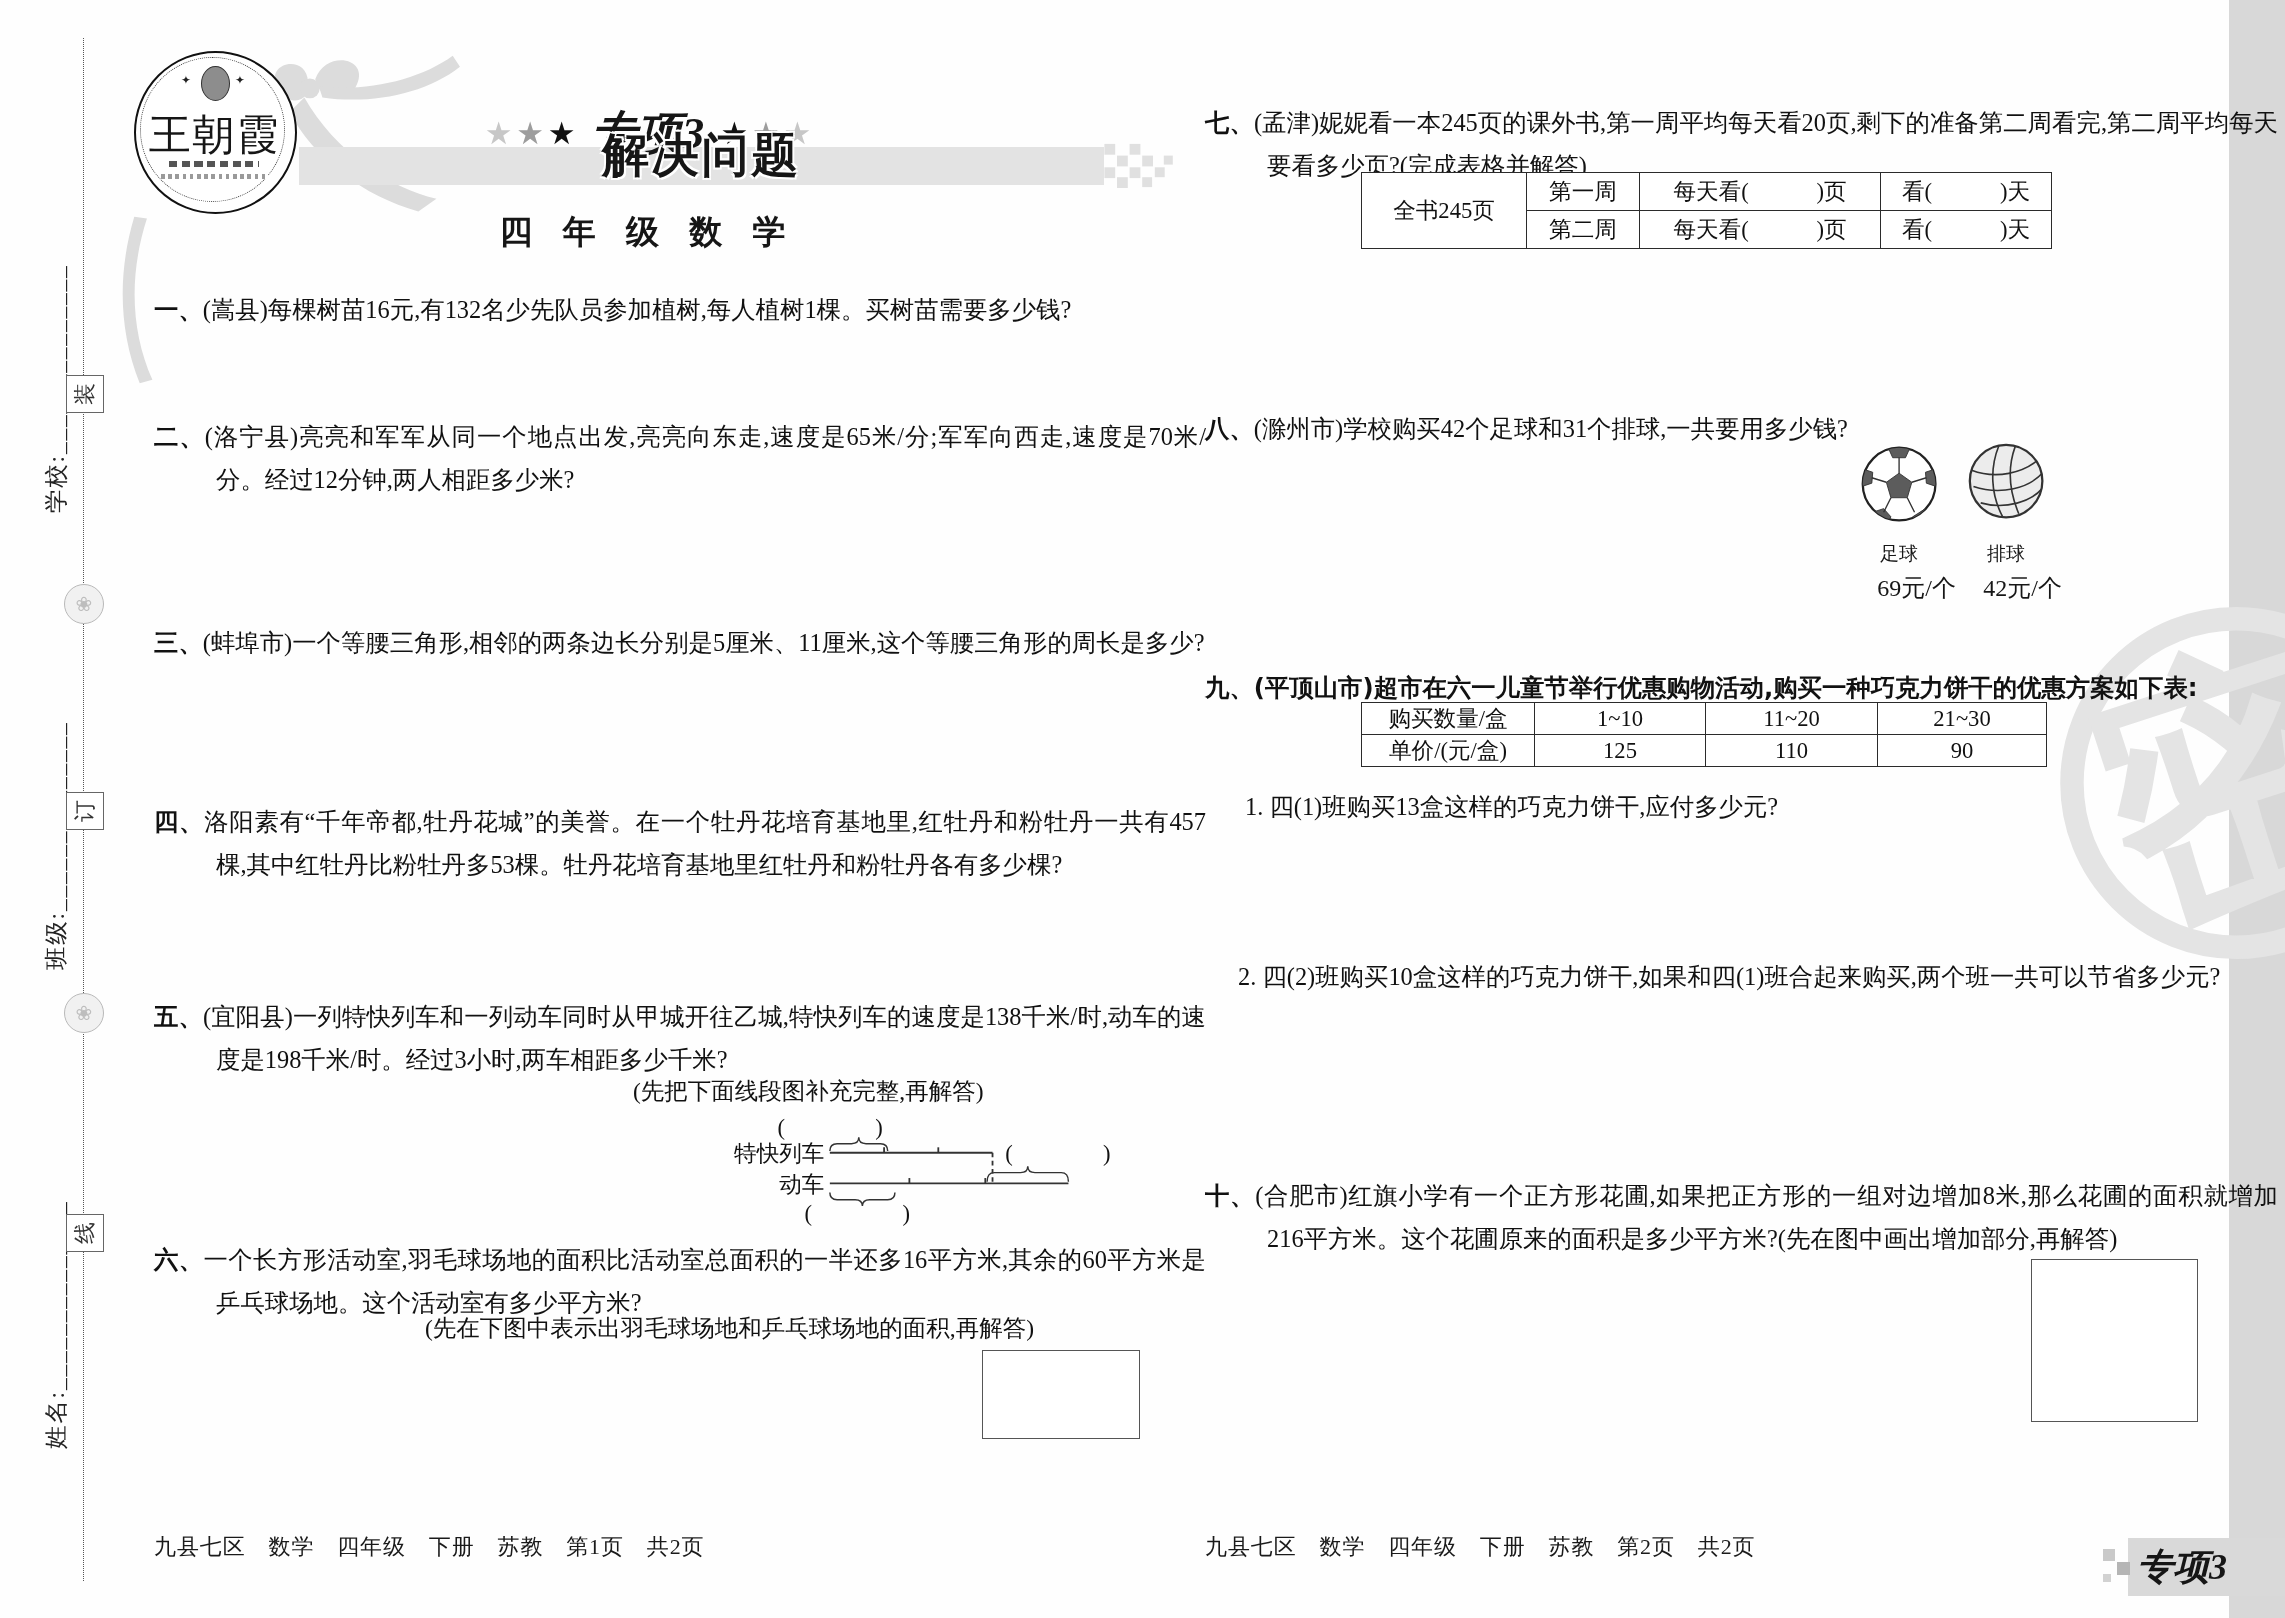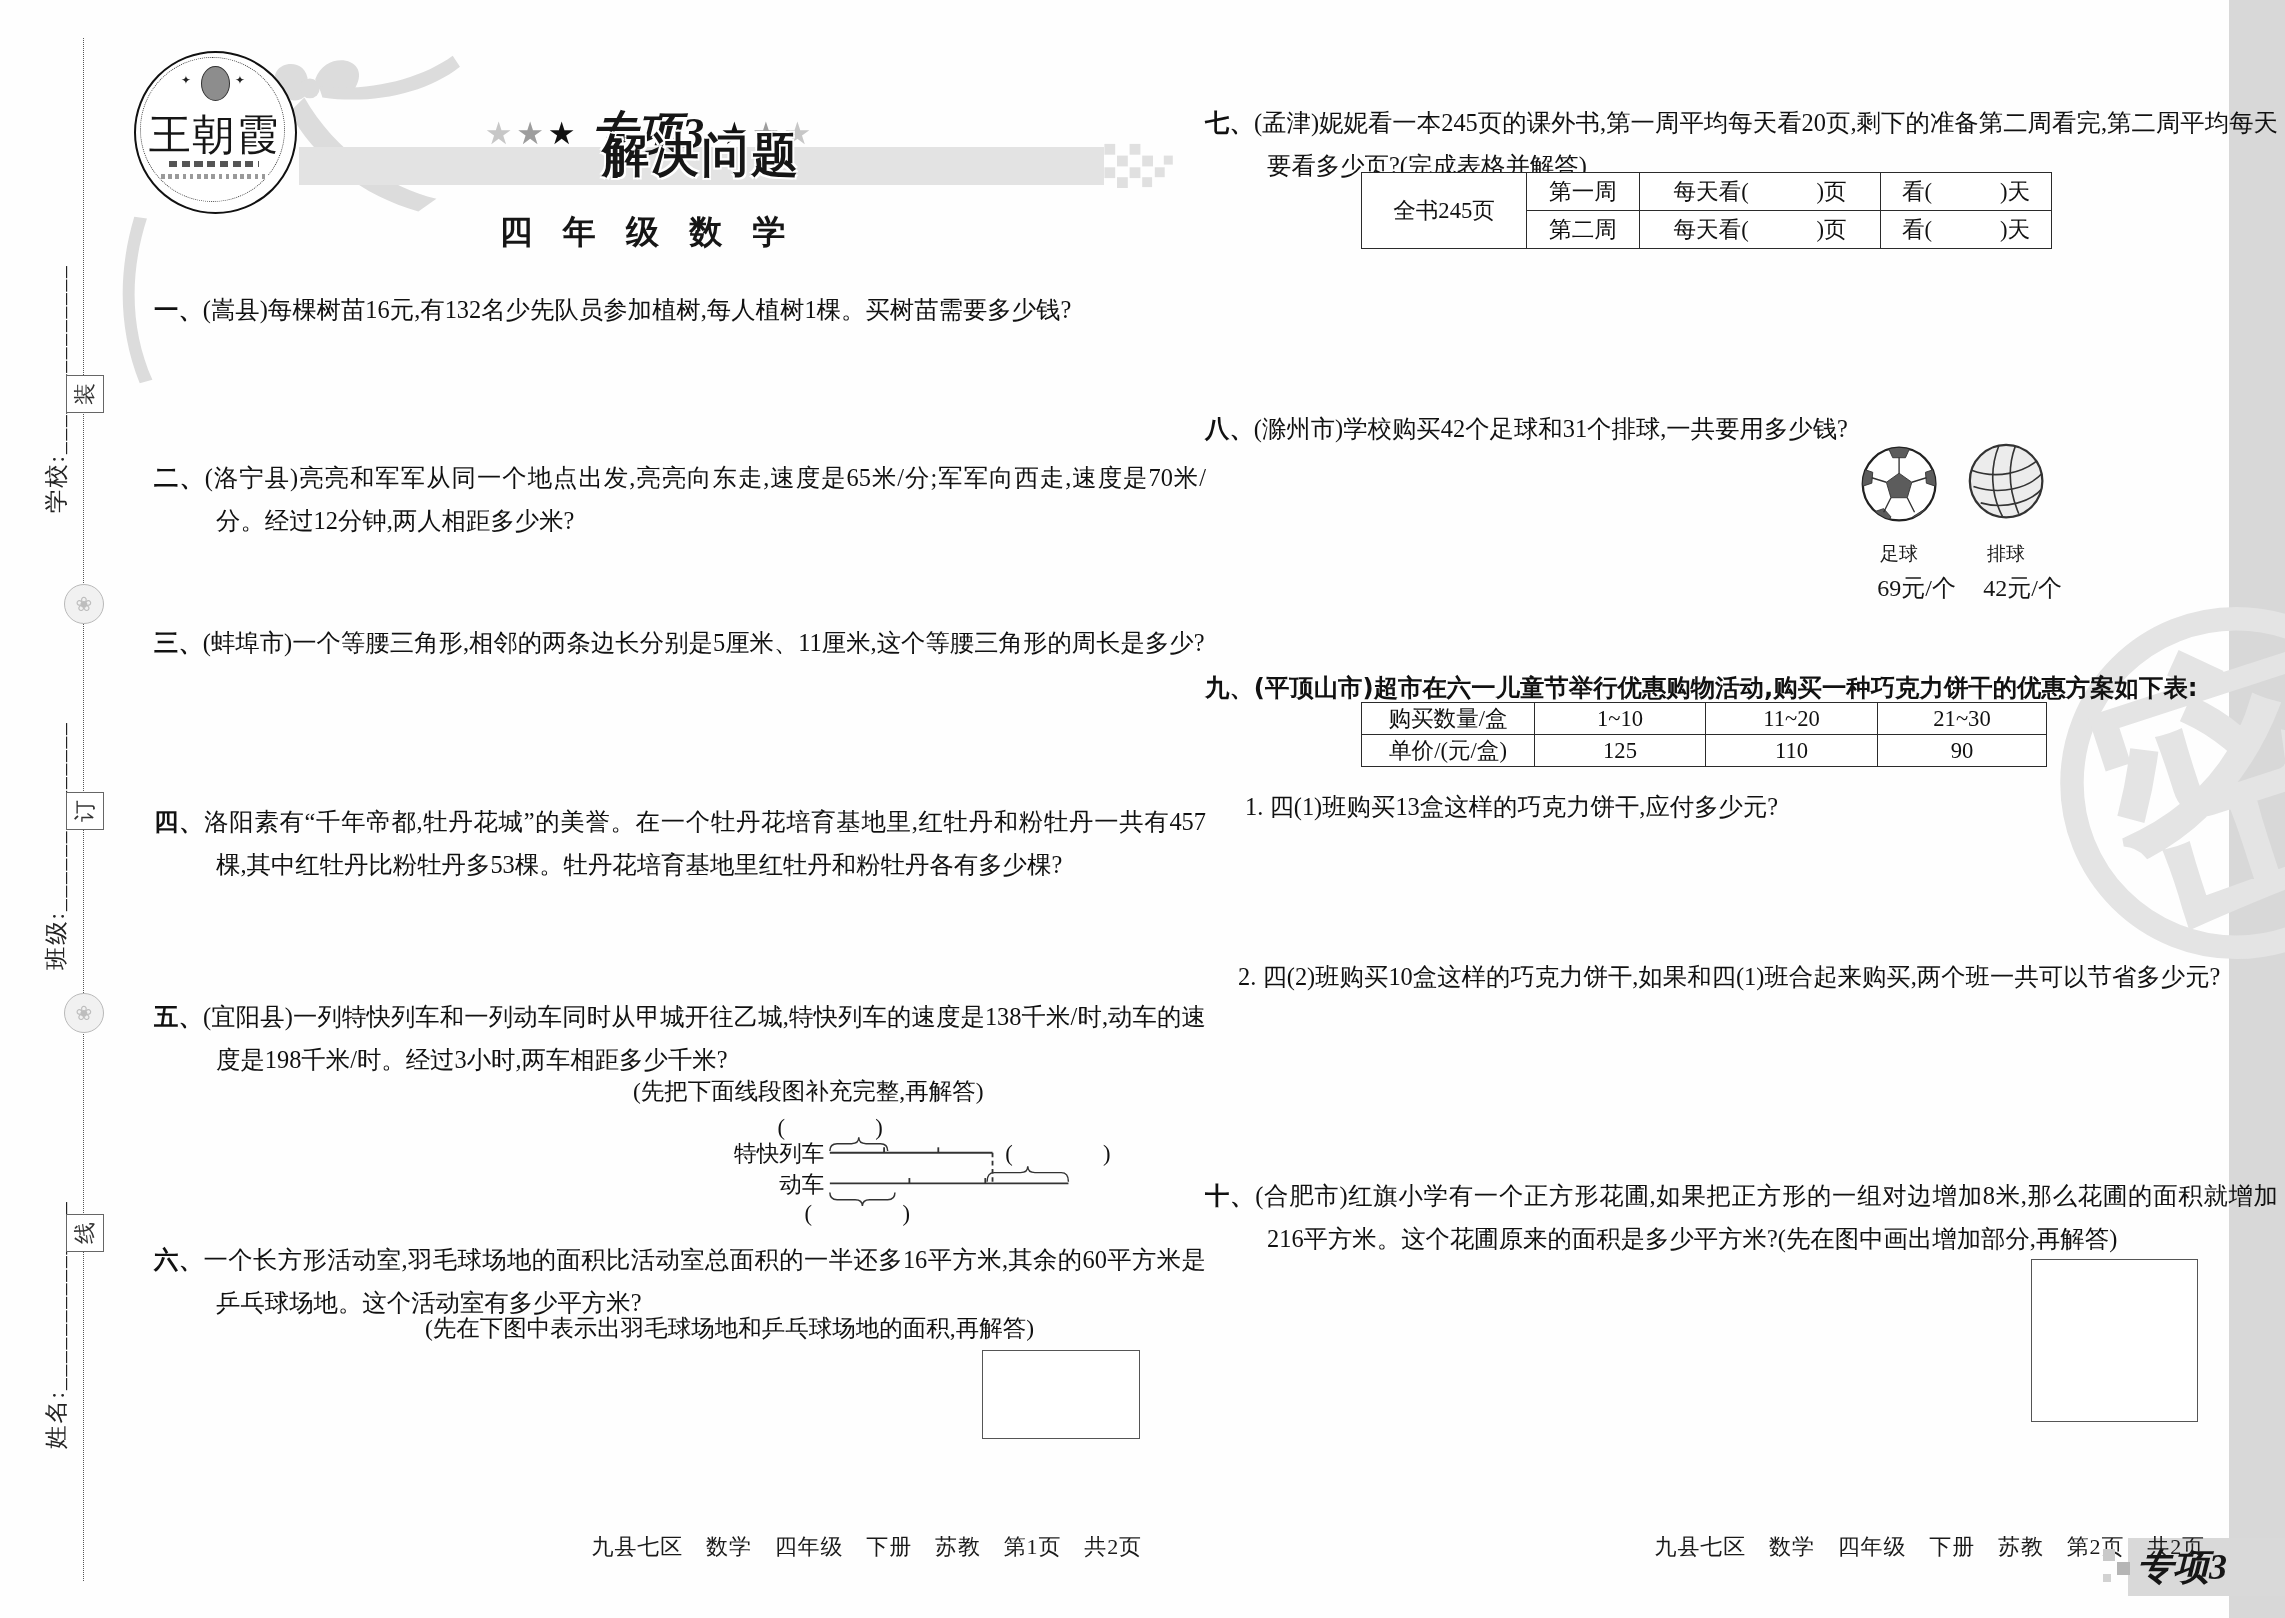--- a/index.html
+++ b/index.html
@@ -53,21 +53,21 @@
   .plabel{font-family:"DejaVu Sans",sans-serif;font-weight:700}
   .bold-line{font-family:"DejaVu Sans",sans-serif;font-weight:700}
   .note{font-size:23.5px;color:#111;z-index:2}
   .answer-box{border:1.8px solid #555;background:#fff;z-index:2}
   
   table{border-collapse:collapse;z-index:2;position:absolute;table-layout:fixed;background:#fff}
   td{border:1.8px solid #2b2b2b;text-align:center;font-size:22.6px;color:#111;padding:0}
   .t7 td{height:37px}
   .t9 td{height:28px}
   
-  .footer{top:1532px;height:29px;font-size:22px;text-align:right;color:#1a1a1a;z-index:2;letter-spacing:0.9px}
+  .footer{top:1532px;height:29px;font-size:22px;text-align:left;color:#1a1a1a;z-index:2;letter-spacing:0.9px}
   .edge-strip{left:2229px;top:0;width:57px;height:1618px;background:#d8d8d8;z-index:0}
   .corner-rect{left:2128px;top:1538px;width:158px;height:58px;background:#d9d9d9;z-index:1}
   .corner-label{left:2137px;top:1543px;width:136px;font-size:36px;font-weight:900;font-style:italic;
                 text-align:left;z-index:2;font-family:"Liberation Serif",serif}
   .csq{position:absolute;z-index:2}
   .ball-label{font-size:19px;text-align:center;z-index:2}
   .ball-price{font-size:24px;text-align:right;z-index:2}
   svg text{font-family:"Liberation Serif","DejaVu Serif",serif}
 </style>
 </head>
@@ -138,21 +138,21 @@
   </g>
 </svg>
 <div class="abs title-line">
   <span class="title-strong">解决问题</span>
 </div>
 <div class="abs grade-title">四 年 级 数 学</div>
 
 <div class="abs prob probL hang" style="top:288px">
   <span class="plabel">一、</span><span>(嵩县)每棵树苗16元,有132名少先队员参加植树,每人植树1棵。买树苗需要多少钱?</span>
 </div>
-<div class="abs prob probL hang" style="top:456px">
+<div class="abs prob probL hang" style="top:415px">
   <span class="plabel">二、</span><span>(洛宁县)亮亮和军军从同一个地点出发,亮亮向东走,速度是65米/分;军军向西走,速度是70米/分。经过12分钟,两人相距多少米?</span>
 </div>
 <div class="abs prob probL hang" style="top:621px">
   <span class="plabel">三、</span><span>(蚌埠市)一个等腰三角形,相邻的两条边长分别是5厘米、11厘米,这个等腰三角形的周长是多少?</span>
 </div>
 <div class="abs prob probL hang" style="top:800px">
   <span class="plabel">四、</span><span>洛阳素有“千年帝都,牡丹花城”的美誉。在一个牡丹花培育基地里,红牡丹和粉牡丹一共有457棵,其中红牡丹比粉牡丹多53棵。牡丹花培育基地里红牡丹和粉牡丹各有多少棵?</span>
 </div>
 <div class="abs prob probL hang" style="top:995px">
   <span class="plabel">五、</span><span>(宜阳县)一列特快列车和一列动车同时从甲城开往乙城,特快列车的速度是138千米/时,动车的速度是198千米/时。经过3小时,两车相距多少千米?</span>

